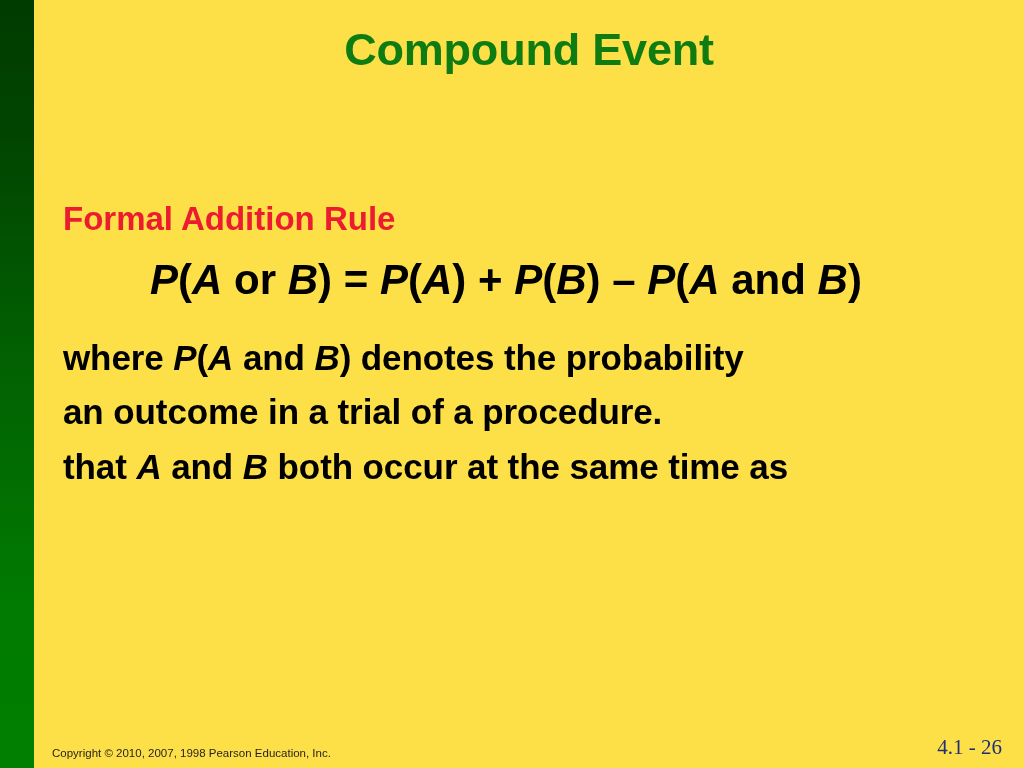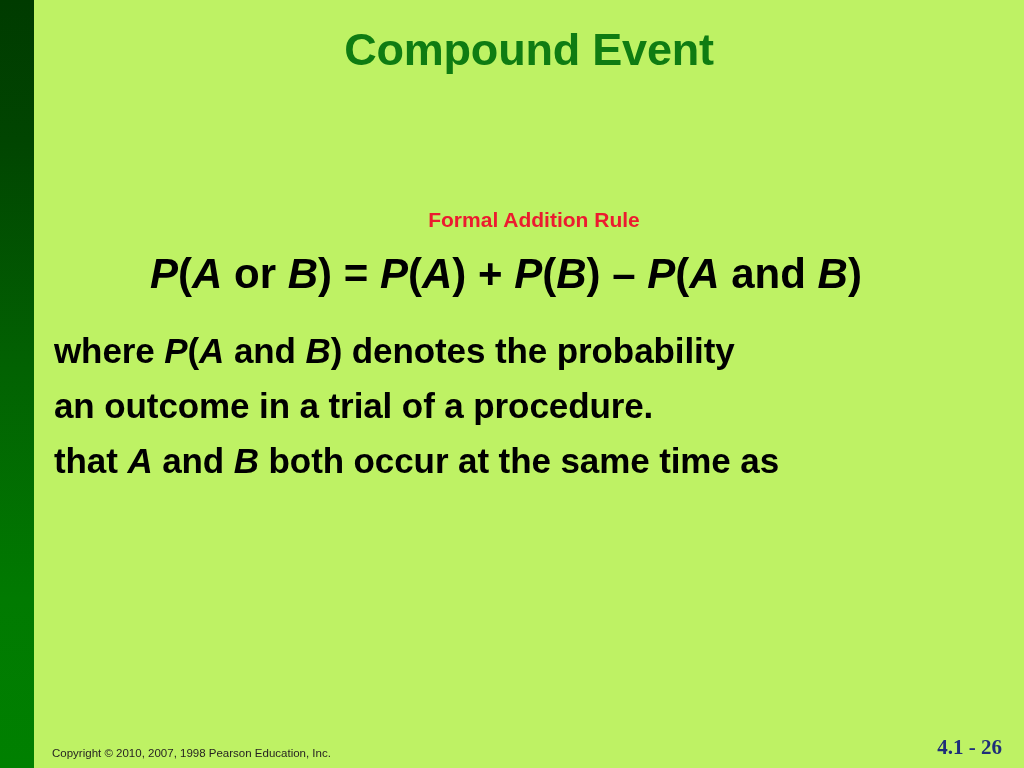--- a/index.html
+++ b/index.html
@@ -10,21 +10,21 @@
     width: 1024px;
     height: 768px;
     background: #ffffff;
     font-family: "Liberation Sans", sans-serif;
     overflow: hidden;
   }
   #slide {
     position: relative;
     width: 1024px;
     height: 768px;
-    background: #bef264;
+    background: #fde047;
   }
   
   #accent-bar {
     position: absolute;
     left: 0;
     top: 0;
     width: 34px;
     height: 768px;
     background: linear-gradient(to bottom, #003b00 0%, #014501 18%, #026202 48%, #017a01 78%, #008000 100%);
   }
@@ -44,41 +44,40 @@
   }
   
   #content {
     position: absolute;
     left: 54px;
     top: 192px;
     width: 960px;
   }
   #rule-heading {
     color: #ec1b2f;
-    font-size: 21px;
+    font-size: 33px;
     font-weight: bold;
     line-height: 1.1;
-    margin: 16px;
+    margin: 9px;
     white-space: nowrap;
-    text-align: center;
   }
   #formula-row {
     margin: 19px 0 0 0;
     padding-left: 96px;
     font-size: 42px;
     font-weight: bold;
     color: #000000;
     line-height: 1.15;
     white-space: nowrap;
   }
   #formula-row .v {
     font-style: italic;
   }
   #definition {
-    margin: 26px 0 0 0;
+    margin: 26px 0 0 9px;
     font-size: 35px;
     font-weight: bold;
     color: #000000;
     line-height: 1.56;
     letter-spacing: -0.1px;
   }
   #definition .v {
     font-style: italic;
   }
   #definition .ln {
@@ -93,21 +92,21 @@
     font-size: 11.5px;
     color: #231f20;
     white-space: nowrap;
   }
   #page-number {
     position: absolute;
     right: 22px;
     top: 735px;
     font-family: "Liberation Serif", serif;
     font-size: 21px;
-    font-weight: bold;
+    font-weight: normal;
     color: #1f2e79;
     white-space: nowrap;
   }
 </style>
 </head>
 <body>
 
 <div id="slide">
 
   <div id="accent-bar"></div>

